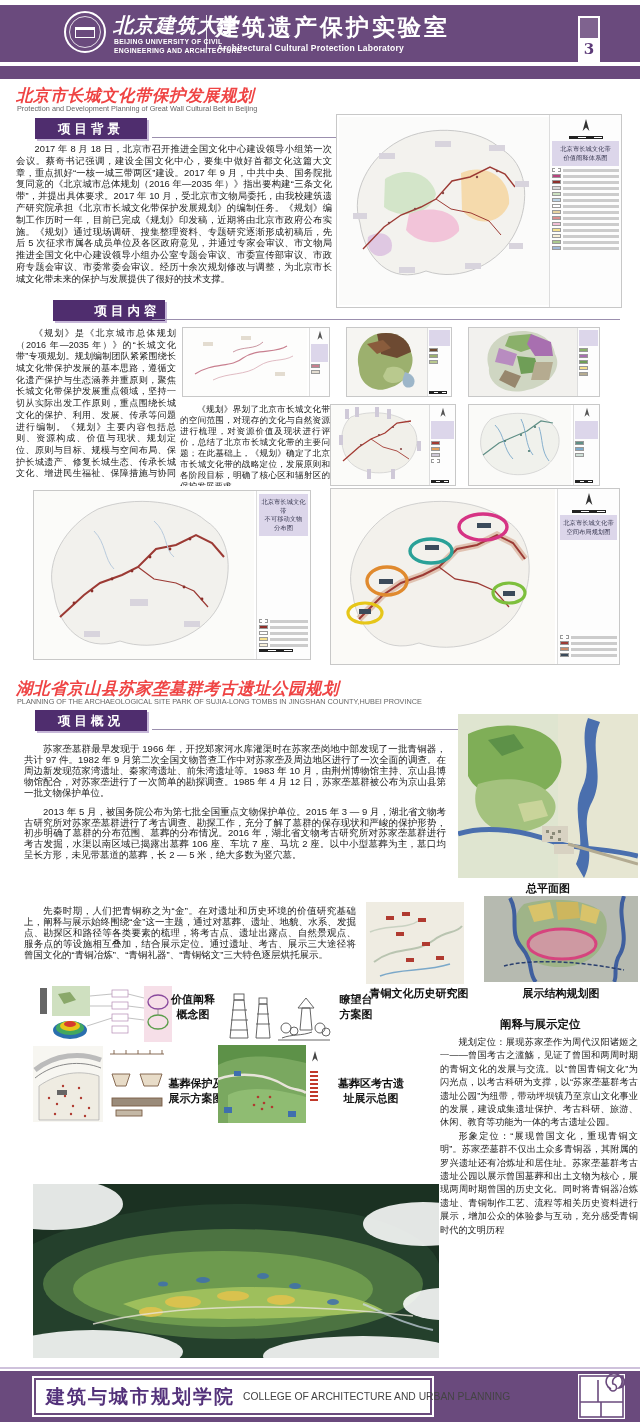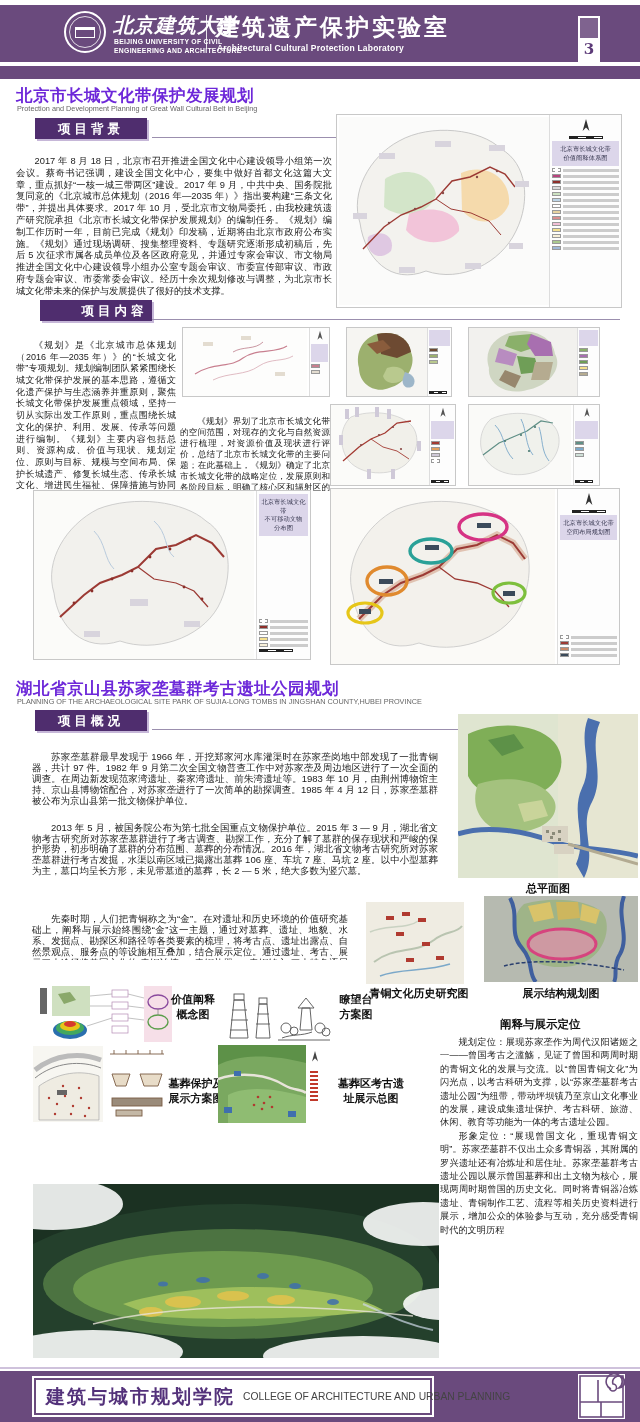--- a/index.html
+++ b/index.html
@@ -13,27 +13,27 @@
   .seal .inner{position:absolute;left:3px;top:3px;width:32px;height:32px;border:1px solid rgba(255,255,255,.8);border-radius:50%;}
   .seal .bld{position:absolute;left:9px;top:14px;width:20px;height:11px;border:1px solid #fff;border-top:3px solid #fff;}
   .uni-cn{left:113px;top:12px;color:#fff;font-size:20px;font-weight:bold;font-family:"DejaVu Serif",serif;font-style:italic;letter-spacing:1px;white-space:nowrap;}
   .uni-en{left:114px;top:38px;color:#fff;font-size:6.8px;font-weight:bold;line-height:1.3;letter-spacing:.3px;}
   .hdiv{left:206px;top:15px;width:1px;height:34px;background:rgba(255,255,255,.85);}
   .lab-cn{left:216px;top:12px;color:#fff;font-size:23px;font-weight:bold;letter-spacing:3px;font-family:"DejaVu Serif",serif;white-space:nowrap;}
   .lab-en{left:217px;top:43px;color:#fff;font-size:8.5px;font-weight:bold;letter-spacing:.2px;}
   .bookmark{left:578px;top:16px;width:22px;height:46px;border:2px solid #fff;background:rgba(255,255,255,.14);}
   .bookmark .num{position:absolute;left:0;bottom:0;width:100%;height:22px;background:#fff;color:#5c3a78;font-weight:bold;font-size:15px;text-align:center;line-height:22px;font-family:"DejaVu Serif",serif;}
   
-  .sec-title{font-size:16.5px;font-weight:bold;color:#6d28d9;letter-spacing:.5px;white-space:nowrap;}
+  .sec-title{font-size:16.5px;font-weight:bold;color:#ef4444;letter-spacing:.5px;white-space:nowrap;font-style:italic;}
   .sec-sub{font-size:7.3px;color:#666;white-space:nowrap;}
   .sec-bar{width:112px;height:21px;background:#4f2d6e;color:#fff;font-size:12.5px;font-weight:bold;text-align:center;line-height:21px;letter-spacing:4px;box-shadow:2px 2px 0 #c6b7d8;font-family:"DejaVu Serif",serif;}
   .sec-rule{height:1px;background:#9b8fae;}
   
-  .para{color:#1b1b1b;text-align:justify;text-indent:2em;overflow:hidden;margin-top:12px;}
-  .paraflow p{margin:16px;text-indent:2em;}
+  .para{color:#1b1b1b;text-align:justify;text-indent:2em;overflow:hidden;}
+  .paraflow p{margin:8px;text-indent:2em;}
   
   .fig{background:#fff;border:1px solid #c8c8c8;}
   .legendcol{position:absolute;top:0;right:0;bottom:0;border-left:1px solid #ddd;background:#fdfdfd;padding:3px 2px;display:flex;flex-direction:column;align-items:center;gap:2px;overflow:hidden;}
   .lg-title{background:#dcd6ea;color:#3a3a52;font-size:6.3px;line-height:1.35;text-align:center;padding:4px 2px;width:100%;white-space:pre-line;}
   .lg-row{display:flex;align-items:center;gap:2px;width:100%;}
   .sw{width:9px;height:4px;border:.5px solid #999;flex:0 0 auto;}
   .tx{height:3px;background:#ccc;flex:1;}
   .scalebar{width:34px;height:3px;background:linear-gradient(90deg,#222 0 25%,#fff 25% 50%,#222 50% 75%,#fff 75% 100%);border:.5px solid #222;}
   .pre{white-space:pre-line;}
   .cap{font-size:11px;font-weight:bold;color:#111;text-align:center;line-height:1.35;}
@@ -156,21 +156,21 @@
           <div class="sw" style="background:#a9c98f;"></div>
           <div class="tx"></div>
         </div>
       <div class="lg-row">
           <div class="sw" style="background:#9fb8d8;"></div>
           <div class="tx"></div>
         </div>
     </div>
   </div>
 
-  <div class="abs sec-bar" style="left:40px;top:300px;padding-left:37px;">项目内容</div>
+  <div class="abs sec-bar" style="left:53px;top:300px;padding-left:37px;">项目内容</div>
   <div class="abs sec-rule" style="left:152px;top:319px;width:468px;"></div>
 
   <div class="abs para" style="left:16px;top:328px;width:160px;height:152px;font-size:9px;line-height:1.3;">《规划》是《北京城市总体规划（2016 年—2035 年）》的“长城文化带”专项规划。规划编制团队紧紧围绕长城文化带保护发展的基本思路，遵循文化遗产保护与生态涵养并重原则，聚焦长城文化带保护发展重点领域，坚持一切从实际出发工作原则，重点围绕长城文化的保护、利用、发展、传承等问题进行编制。《规划》主要内容包括总则、资源构成、价值与现状、规划定位、原则与目标、规模与空间布局、保护长城遗产、修复长城生态、传承长城文化、增进民生福祉、保障措施与协同机制等九个部分。</div>
 
   <div class="abs fig" style="left:182px;top:327px;width:148px;height:70px;">
     <svg width="124" height="68" viewBox="0 0 124 68">
       <rect width="124" height="68" fill="#fdfdfc"></rect>
       <path d="M12,46 C30,34 48,40 60,30 C74,20 92,26 104,18" fill="none" stroke="#c87f8f" stroke-width="1.1"></path>
       <path d="M30,52 C46,44 62,48 76,38 C88,30 100,34 110,28" fill="none" stroke="#d8aab4" stroke-width=".8"></path>
       <path d="M50,24 C60,18 72,22 80,14" fill="none" stroke="#b36a7a" stroke-width=".7"></path>

